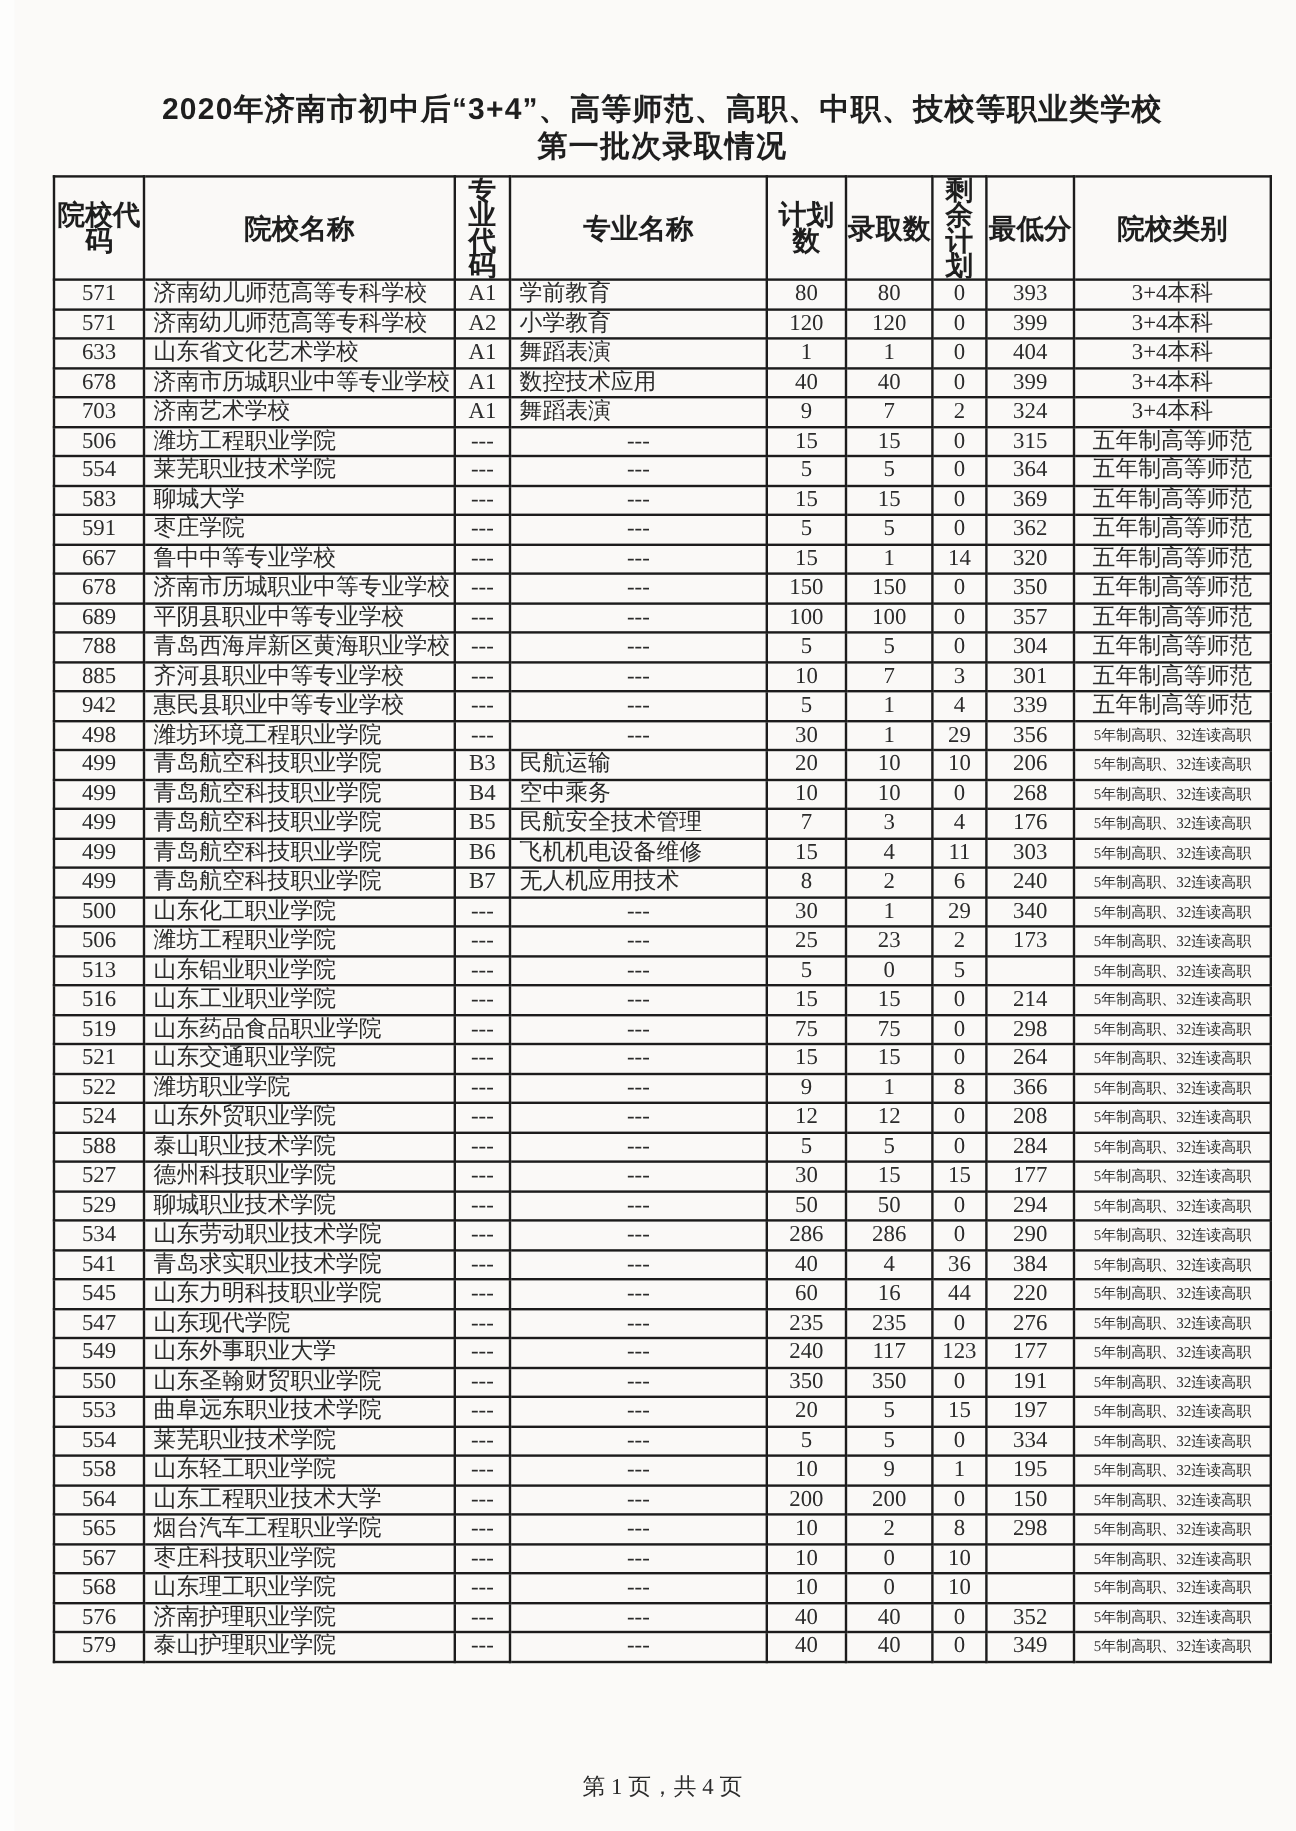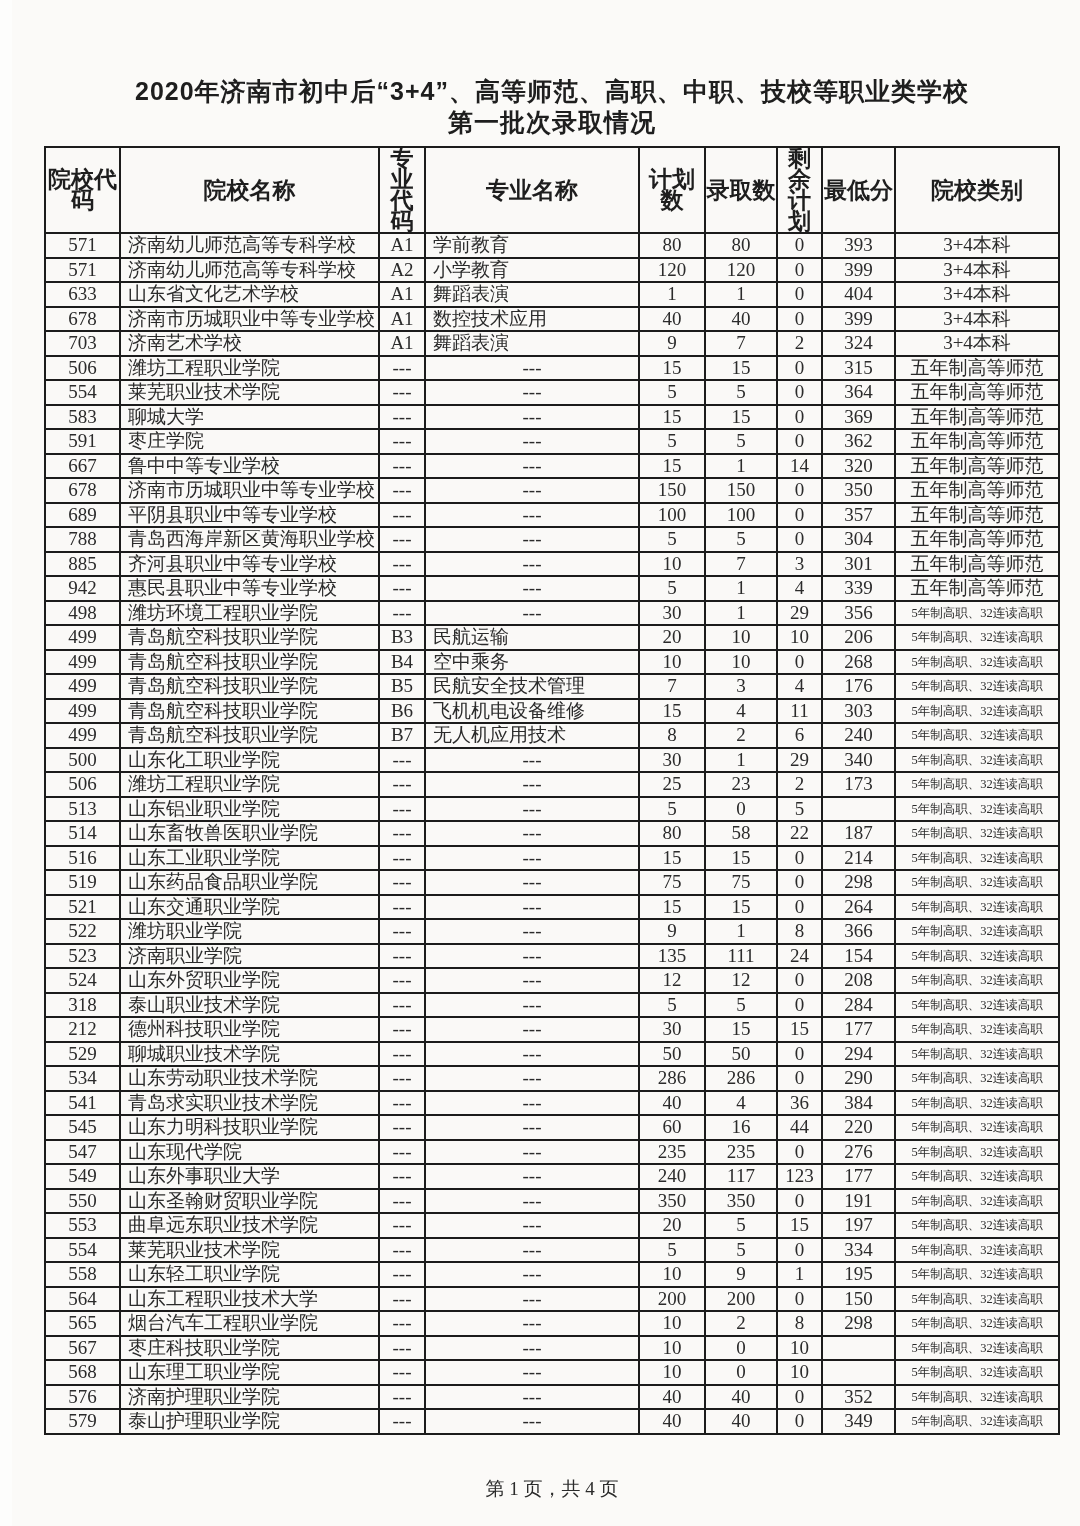--- a/index.html
+++ b/index.html
@@ -347,31 +347,20 @@
           <td class="left">山东铝业职业学院</td>
           <td>---</td>
           <td>---</td>
           <td class="num">5</td>
           <td class="num">0</td>
           <td class="num">5</td>
           <td class="num"></td>
           <td class="cat-small">5年制高职、32连读高职</td>
         </tr>
         <tr>
-          <td>514</td>
-          <td class="left">山东畜牧兽医职业学院</td>
-          <td>---</td>
-          <td>---</td>
-          <td class="num">80</td>
-          <td class="num">58</td>
-          <td class="num">22</td>
-          <td class="num">187</td>
-          <td class="cat-small">5年制高职、32连读高职</td>
-        </tr>
-        <tr>
           <td>516</td>
           <td class="left">山东工业职业学院</td>
           <td>---</td>
           <td>---</td>
           <td class="num">15</td>
           <td class="num">15</td>
           <td class="num">0</td>
           <td class="num">214</td>
           <td class="cat-small">5年制高职、32连读高职</td>
         </tr>
@@ -402,54 +391,43 @@
           <td class="left">潍坊职业学院</td>
           <td>---</td>
           <td>---</td>
           <td class="num">9</td>
           <td class="num">1</td>
           <td class="num">8</td>
           <td class="num">366</td>
           <td class="cat-small">5年制高职、32连读高职</td>
         </tr>
         <tr>
-          <td>523</td>
-          <td class="left">济南职业学院</td>
-          <td>---</td>
-          <td>---</td>
-          <td class="num">135</td>
-          <td class="num">111</td>
-          <td class="num">24</td>
-          <td class="num">154</td>
-          <td class="cat-small">5年制高职、32连读高职</td>
-        </tr>
-        <tr>
           <td>524</td>
           <td class="left">山东外贸职业学院</td>
           <td>---</td>
           <td>---</td>
           <td class="num">12</td>
           <td class="num">12</td>
           <td class="num">0</td>
           <td class="num">208</td>
           <td class="cat-small">5年制高职、32连读高职</td>
         </tr>
         <tr>
-          <td>318</td>
+          <td>588</td>
           <td class="left">泰山职业技术学院</td>
           <td>---</td>
           <td>---</td>
           <td class="num">5</td>
           <td class="num">5</td>
           <td class="num">0</td>
           <td class="num">284</td>
           <td class="cat-small">5年制高职、32连读高职</td>
         </tr>
         <tr>
-          <td>212</td>
+          <td>527</td>
           <td class="left">德州科技职业学院</td>
           <td>---</td>
           <td>---</td>
           <td class="num">30</td>
           <td class="num">15</td>
           <td class="num">15</td>
           <td class="num">177</td>
           <td class="cat-small">5年制高职、32连读高职</td>
         </tr>
         <tr>

